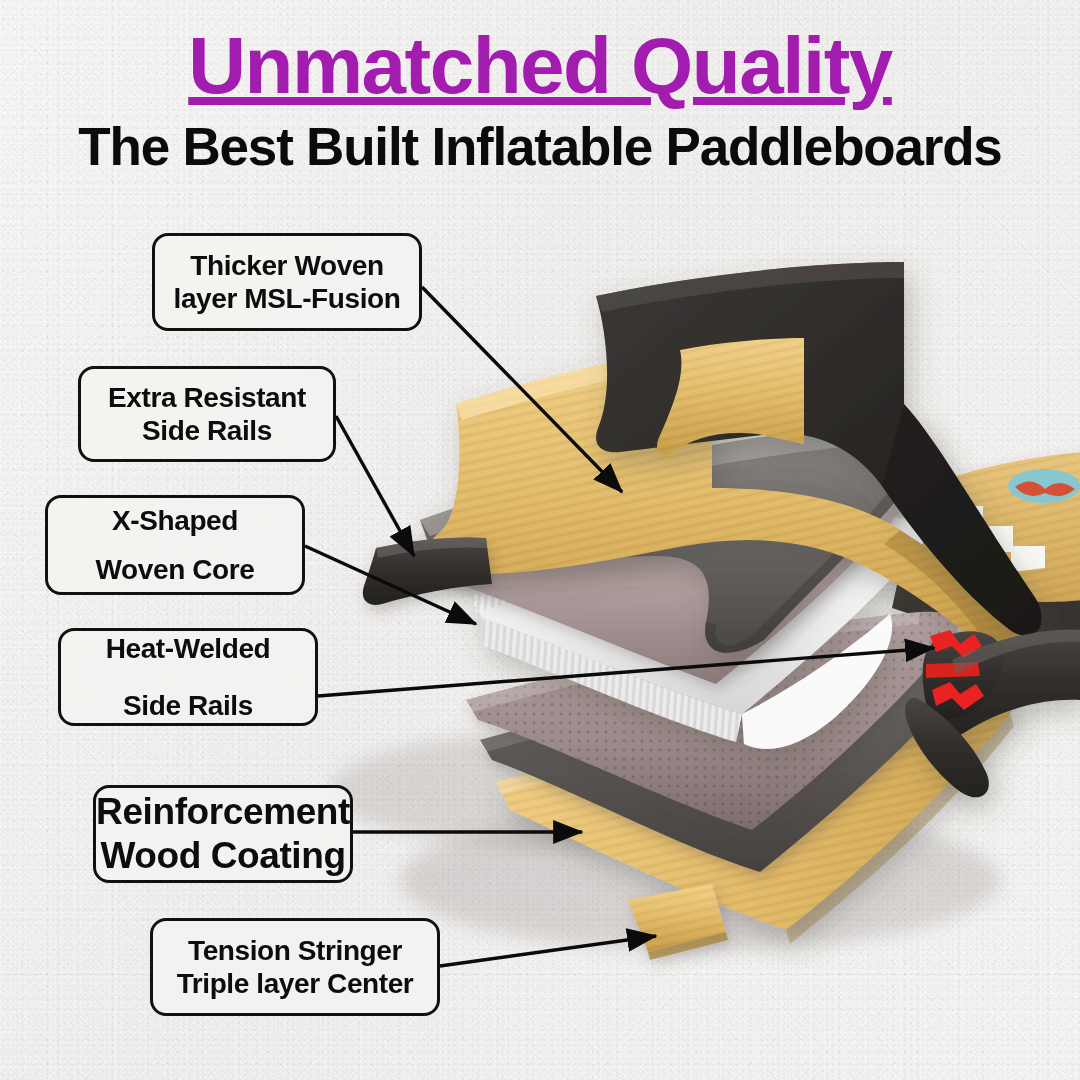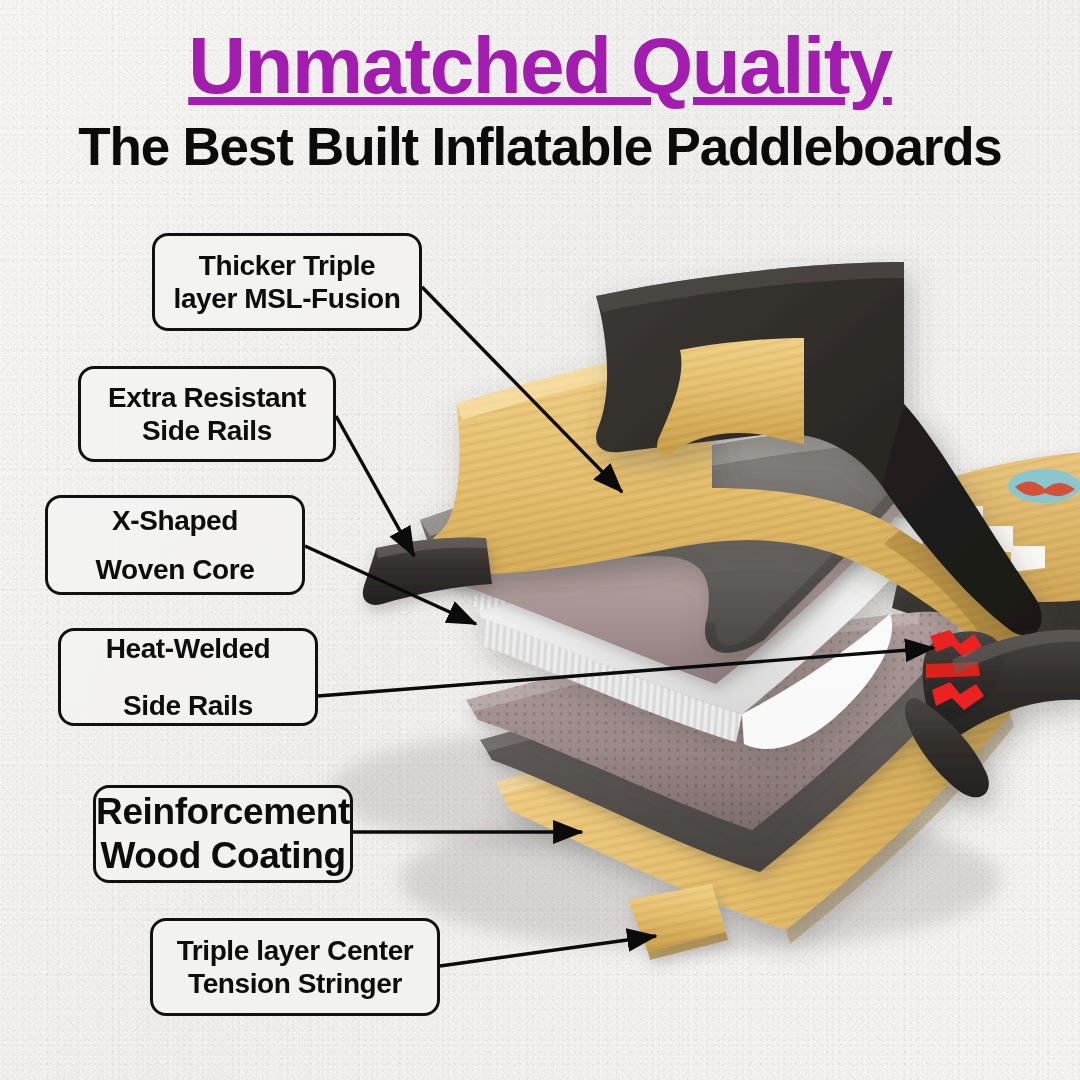--- a/index.html
+++ b/index.html
@@ -326,38 +326,38 @@
     </g>
   </svg>
 
   <div class="title-wrap">
     <h1 id="main-title">Unmatched Quality</h1>
     <h2 id="sub-title">The Best Built Inflatable Paddleboards</h2>
   </div>
 
   <div id="callout-host">
       <div class="callout" style="left: 152px; top: 233px; width: 270px; height: 98px; font-size: 28px;">
-        <span>Thicker Triple</span>
+        <span>Thicker Woven</span>
         <span>layer MSL-Fusion</span>
       </div>
       <div class="callout" style="left: 78px; top: 366px; width: 258px; height: 96px; font-size: 28px;">
         <span>Extra Resistant</span>
         <span>Side Rails</span>
       </div>
       <div class="callout" style="left: 45px; top: 495px; width: 260px; height: 100px; font-size: 28px; justify-content: space-between;">
         <span>X-Shaped</span>
         <span>Woven Core</span>
       </div>
       <div class="callout" style="left: 58px; top: 628px; width: 260px; height: 98px; font-size: 28px; gap: 24px;">
         <span>Heat-Welded</span>
         <span>Side Rails</span>
       </div>
       <div class="callout" style="left: 93px; top: 785px; width: 260px; height: 98px; font-size: 37px;">
         <span>Reinforcement</span>
         <span>Wood Coating</span>
       </div>
       <div class="callout" style="left: 150px; top: 918px; width: 290px; height: 98px; font-size: 28px;">
+        <span>Tension Stringer</span>
         <span>Triple layer Center</span>
-        <span>Tension Stringer</span>
       </div>
     </div>
 
 </div>
 
 </body></html>

